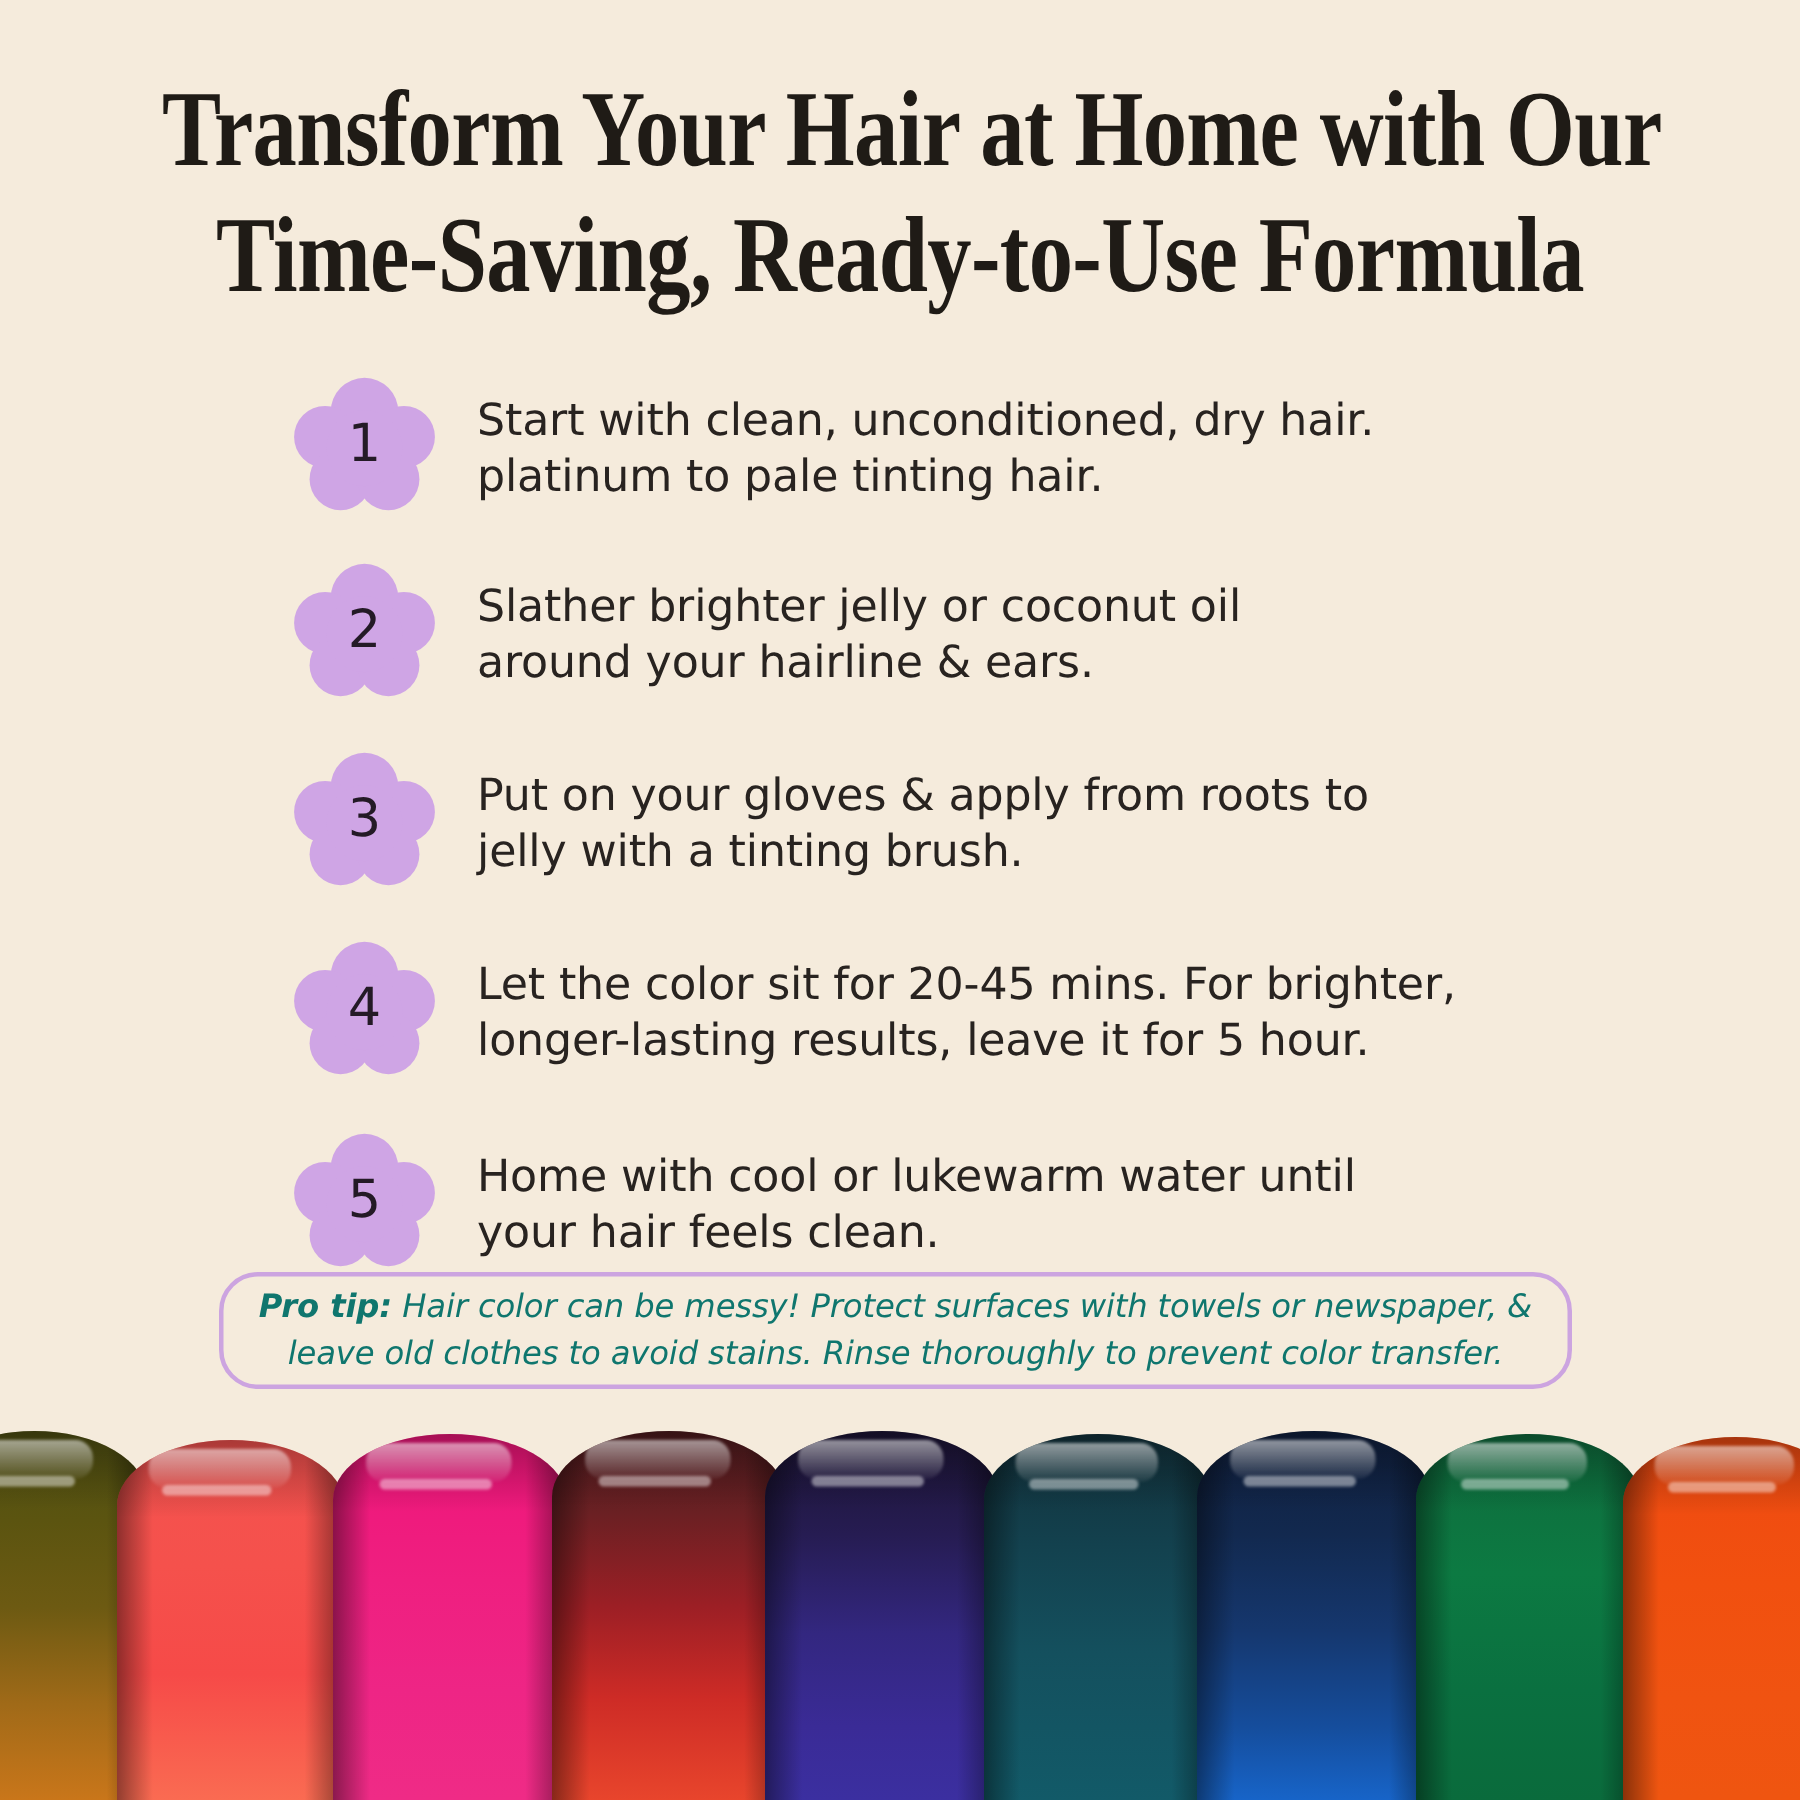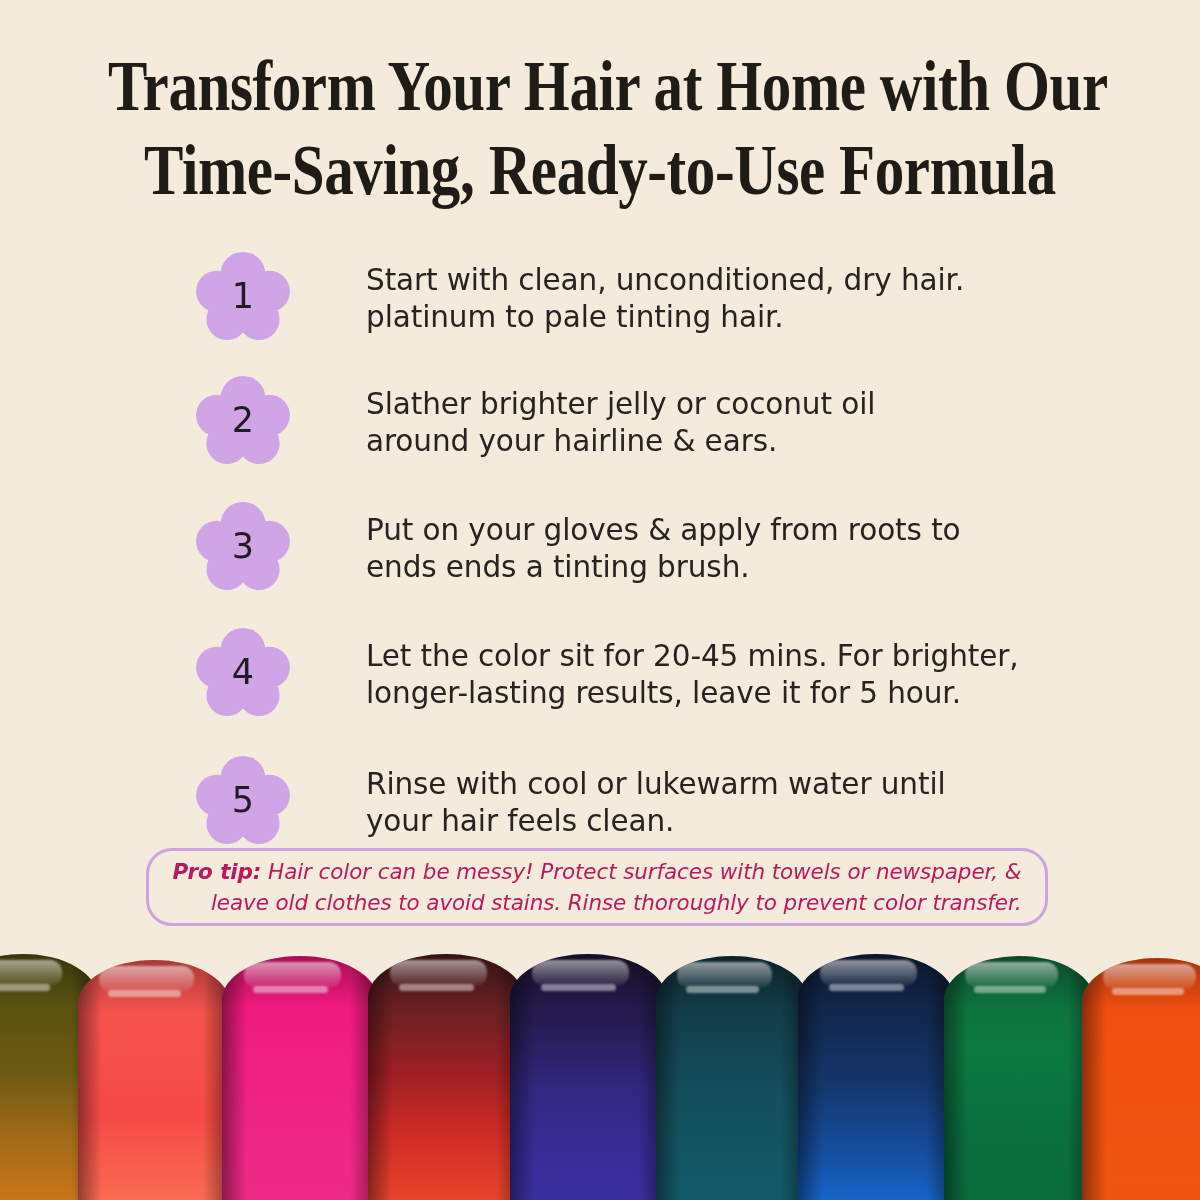--- a/index.html
+++ b/index.html
@@ -93,44 +93,44 @@
     flex: 1 1 auto;
     padding-left: 28px;
     padding-top: 12px;
     font-family: "DejaVu Sans", "Liberation Sans", sans-serif;
     font-size: 29.5px;
     line-height: 36.5px;
     color: #282320;
     letter-spacing: -0.1px;
     font-weight: 400;
   }
-  .step-text .ln { display: block; white-space: nowrap; margin-left: 48px; }
+  .step-text .ln { display: block; white-space: nowrap; }
 
   
   .protip {
     position: absolute;
     left: 146px;
     top: 848px;
     width: 902px;
     height: 78px;
     border: 3px solid #cca4e0;
     border-radius: 26px;
     box-sizing: border-box;
     display: flex;
     align-items: center;
     justify-content: center;
     background: transparent;
   }
   .protip-text {
-    text-align: right;
+    text-align: center;
     font-family: "DejaVu Sans", "Liberation Sans", sans-serif;
     font-style: italic;
     font-size: 21.5px;
     line-height: 31px;
-    color: #be185d;
+    color: #0f766e;
     letter-spacing: -0.1px;
     padding: 0 18px;
   }
   .protip-text b {
     font-weight: 700;
     font-style: italic;
   }
   .protip-text .pl { display: block; white-space: nowrap; }
 
   
@@ -256,21 +256,21 @@
               <circle cx="33" cy="74" r="22"></circle>
               <circle cx="67" cy="74" r="22"></circle>
               <circle cx="50" cy="52" r="27"></circle>
             </g>
           </svg>
         </span>
         <span class="badge-num">3</span>
       </div>
       <div class="step-text">
         <span class="ln">Put on your gloves &amp; apply from roots to</span>
-        <span class="ln">ends ends a tinting brush.</span>
+        <span class="ln">jelly with a tinting brush.</span>
       </div>
     </div>
 
     <div class="step-row s4">
       <div class="badge-wrap">
         <span class="flower">
           <svg viewBox="0 0 100 98" xmlns="http://www.w3.org/2000/svg">
             <g fill="#cfa5e5">
               <circle cx="50" cy="26" r="24"></circle>
               <circle cx="22" cy="44" r="22"></circle>
@@ -299,21 +299,21 @@
               <circle cx="78" cy="44" r="22"></circle>
               <circle cx="33" cy="74" r="22"></circle>
               <circle cx="67" cy="74" r="22"></circle>
               <circle cx="50" cy="52" r="27"></circle>
             </g>
           </svg>
         </span>
         <span class="badge-num">5</span>
       </div>
       <div class="step-text">
-        <span class="ln">Rinse with cool or lukewarm water until</span>
+        <span class="ln">Home with cool or lukewarm water until</span>
         <span class="ln">your hair feels clean.</span>
       </div>
     </div>
 
   </div>
 
   <div class="protip">
     <div class="protip-text">
       <span class="pl"><b>Pro tip:</b> <span>Hair color can be messy! Protect surfaces with towels or newspaper, &amp;</span></span>
       <span class="pl">leave old clothes to avoid stains. Rinse thoroughly to prevent color transfer.</span>

